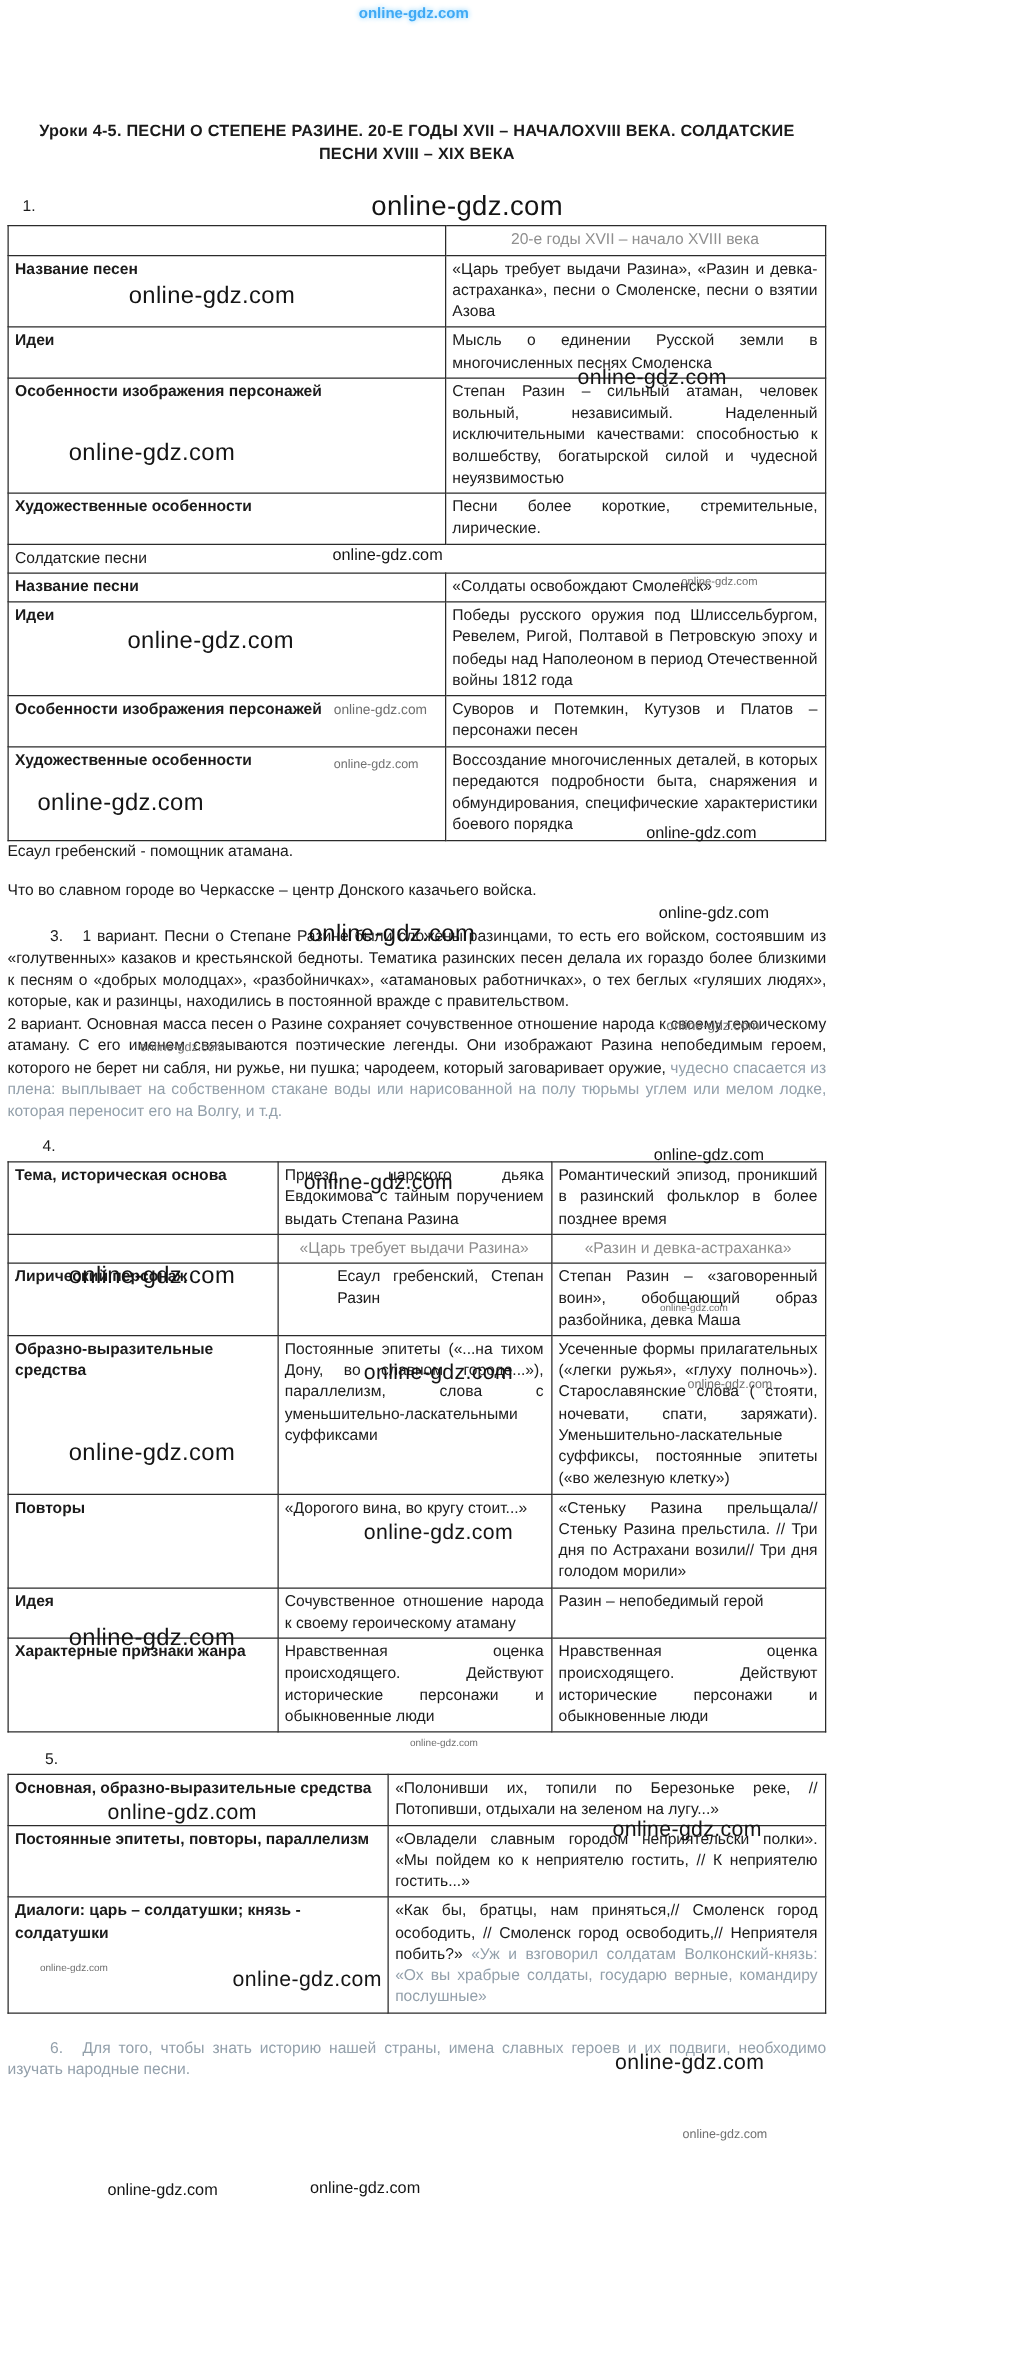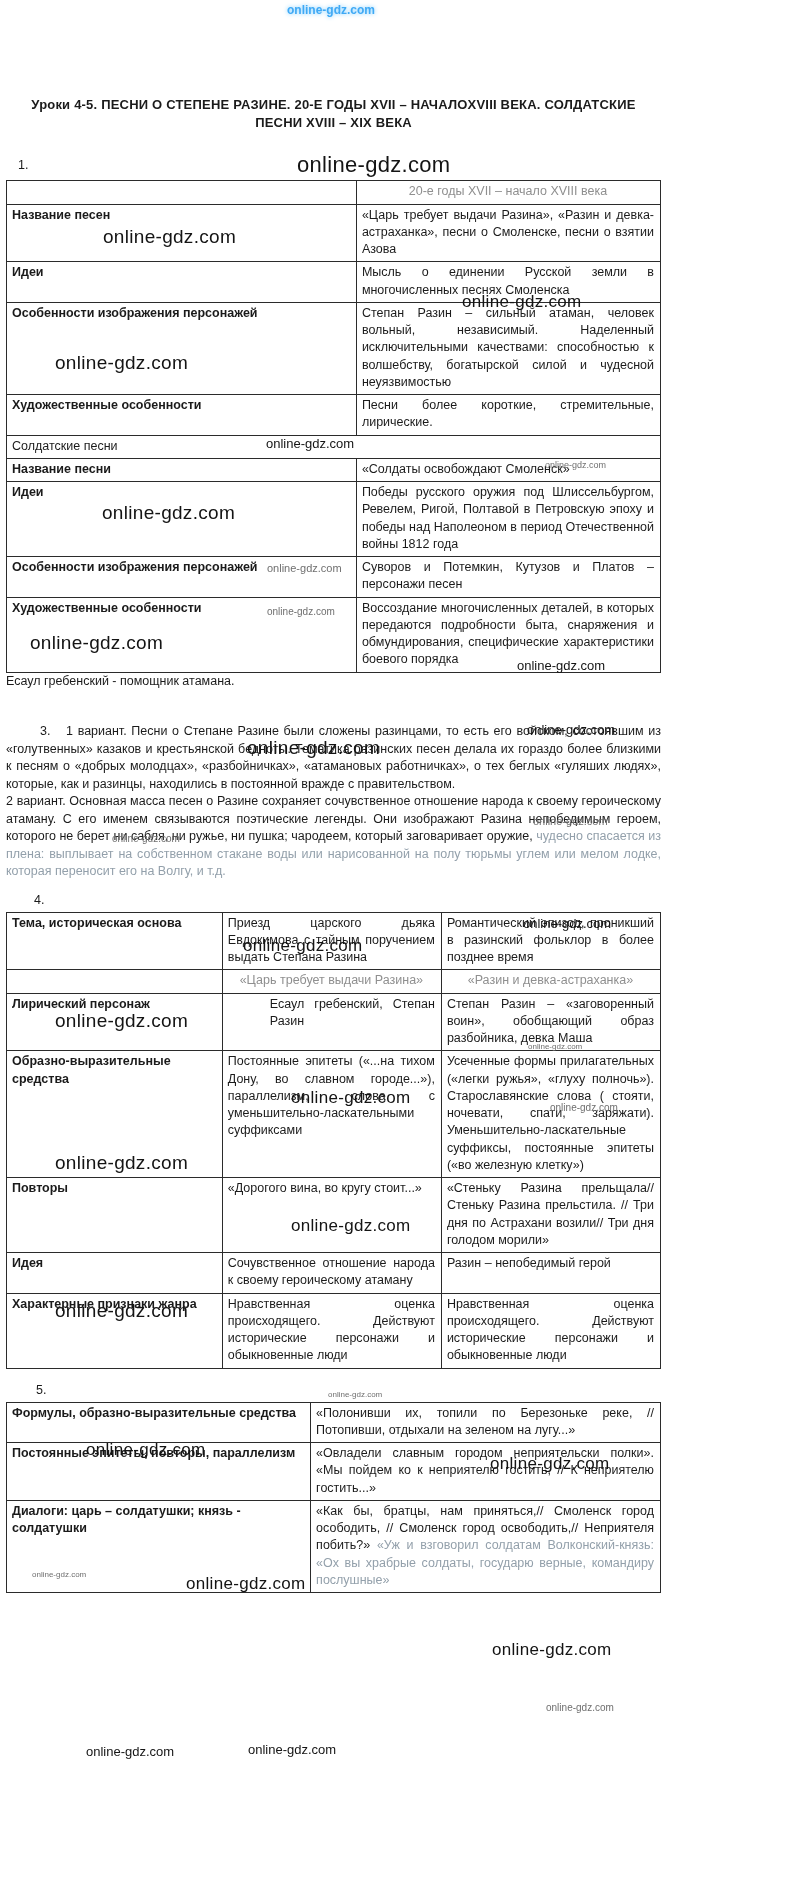--- a/index.html
+++ b/index.html
@@ -121,20 +121,21 @@
         </tr>
         <tr>
           <td class="lbl">Художественные особенности</td>
           <td class="val">Воссоздание многочисленных деталей, в которых передаются подробности быта, снаряжения и обмундирования, специфические характеристики боевого порядка</td>
         </tr>
       </tbody>
     </table>
 
     <p class="para">Есаул гребенский - помощник атамана.</p>
     <div class="gap14"></div>
+    <p class="para">Что во славном городе во Черкасске – центр Донского казачьего войска.</p>
 
     <p class="para hang mt12"><span class="num-sp">3.</span><span>1 вариант. Песни о Степане Разине были сложены разинцами, то есть его войском, состоявшим из «голутвенных» казаков и крестьянской бедноты. Тематика разинских песен делала их гораздо более близкими к песням о «добрых молодцах», «разбойничках», «атамановых работничках», о тех беглых «гуляших людях», которые, как и разинцы, находились в постоянной вражде с правительством.</span></p>
     <p class="para"><span>2 вариант. Основная масса песен о Разине сохраняет сочувственное отношение народа к своему героическому атаману. С его именем связываются поэтические легенды. Они изображают Разина непобедимым героем, которого не берет ни сабля, ни ружье, ни пушка; чародеем, который заговаривает оружие,</span> <span class="faded">чудесно спасается из плена: выплывает на собственном стакане воды или нарисованной на полу тюрьмы углем или мелом лодке, которая переносит его на Волгу, и т.д.</span></p>
 
     <div class="num-line num4">4.</div>
 
     <table class="t4">
       <colgroup>
           <col style="width:33%">
           <col style="width:33.5%">
@@ -181,29 +182,30 @@
 
     <div class="num-line num5">5.</div>
 
     <table class="t5">
       <colgroup>
           <col style="width:46.5%">
           <col>
         </colgroup>
       <tbody>
         <tr>
-          <td class="lbl">Формулы, образно-выразительные средства</td>
+          <td class="lbl">Основная, образно-выразительные средства</td>
           <td class="val">«Полонивши их, топили по Березоньке реке, // Потопивши, отдыхали на зеленом на лугу...»</td>
         </tr>
         <tr>
           <td class="lbl">Постоянные эпитеты, повторы, параллелизм</td>
           <td class="val">«Овладели славным городом неприятельски полки». «Мы пойдем ко к неприятелю гостить, // К неприятелю гостить...»</td>
         </tr>
         <tr>
           <td class="lbl">Диалоги: царь – солдатушки; князь - солдатушки</td>
           <td class="val"><span>«Как бы, братцы, нам приняться,// Смоленск город осободить, // Смоленск город освободить,// Неприятеля побить?»</span> <span class="faded">«Уж и взговорил солдатам Волконский-князь: «Ох вы храбрые солдаты, государю верные, командиру послушные»</span></td>
         </tr>
       </tbody>
     </table>
 
+    <p class="para hang mt12 faded"><span class="num-sp">6.</span><span>Для того, чтобы знать историю нашей страны, имена славных героев и их подвиги, необходимо изучать народные песни.</span></p>
 
   </div>
 </div>
 
 </body></html>

